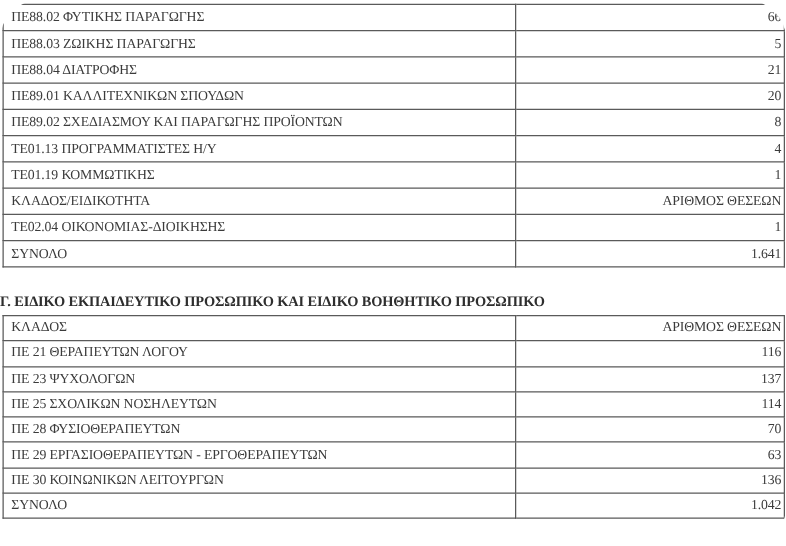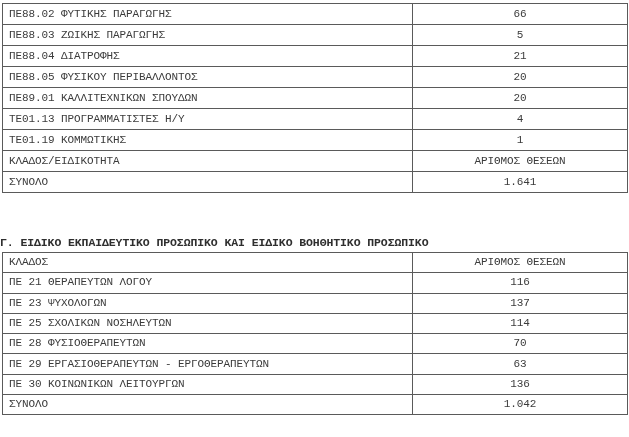--- a/index.html
+++ b/index.html
@@ -5,23 +5,24 @@
   html, body {
     margin: 0;
     padding: 0;
     background: #ffffff;
   }
   .doc-page {
     position: relative;
     width: 629px;
     height: 437px;
     background: #ffffff;
-    font-family: Liberation Mono, monospace;
+    font-family: Liberation Serif, serif;
     color: #3b3b3b;
     overflow: hidden;
+    border-radius: 32px;
   }
   table.positions-table {
     position: absolute;
     left: 2px;
     width: 625px;
     border-collapse: collapse;
     table-layout: fixed;
   }
   #table-a { top: 3px; }
   #table-b { top: 252px; }
@@ -36,21 +37,21 @@
     overflow: hidden;
     background: #ffffff;
   }
   #table-a td { height: 20px; }
   #table-b td { height: 19.3px; }
   td.label-cell {
     text-align: left;
     padding: 0 4px 0 6px;
   }
   td.num-cell {
-    text-align: center;
+    text-align: right;
     padding: 0 2px;
   }
   col.c-label { width: 410px; }
   col.c-num   { width: 215px; }
   .section-heading {
     position: absolute;
     left: 0;
     top: 236px;
     font-size: 11.5px;
     font-weight: bold;
@@ -76,38 +77,42 @@
       </tr>
       <tr>
         <td class="label-cell">ΠΕ88.03 ΖΩΙΚΗΣ ΠΑΡΑΓΩΓΗΣ</td>
         <td class="num-cell">5</td>
       </tr>
       <tr>
         <td class="label-cell">ΠΕ88.04 ΔΙΑΤΡΟΦΗΣ</td>
         <td class="num-cell">21</td>
       </tr>
       <tr>
-        <td class="label-cell">ΠΕ88.05 ΦΥΣΙΚΟΥ ΠΕΡΙΒΑΛΛΟΝΤΟΣ</td>
+        <td class="label-cell">ΠΕ89.01 ΚΑΛΛΙΤΕΧΝΙΚΩΝ ΣΠΟΥΔΩΝ</td>
         <td class="num-cell">20</td>
       </tr>
       <tr>
-        <td class="label-cell">ΠΕ89.01 ΚΑΛΛΙΤΕΧΝΙΚΩΝ ΣΠΟΥΔΩΝ</td>
-        <td class="num-cell">20</td>
+        <td class="label-cell">ΠΕ89.02 ΣΧΕΔΙΑΣΜΟΥ ΚΑΙ ΠΑΡΑΓΩΓΗΣ ΠΡΟΪΟΝΤΩΝ</td>
+        <td class="num-cell">8</td>
       </tr>
       <tr>
         <td class="label-cell">ΤΕ01.13 ΠΡΟΓΡΑΜΜΑΤΙΣΤΕΣ Η/Υ</td>
         <td class="num-cell">4</td>
       </tr>
       <tr>
         <td class="label-cell">ΤΕ01.19 ΚΟΜΜΩΤΙΚΗΣ</td>
         <td class="num-cell">1</td>
       </tr>
       <tr>
         <td class="label-cell">ΚΛΑΔΟΣ/ΕΙΔΙΚΟΤΗΤΑ</td>
         <td class="num-cell">ΑΡΙΘΜΟΣ ΘΕΣΕΩΝ</td>
+      </tr>
+      <tr>
+        <td class="label-cell">ΤΕ02.04 ΟΙΚΟΝΟΜΙΑΣ-ΔΙΟΙΚΗΣΗΣ</td>
+        <td class="num-cell">1</td>
       </tr>
       <tr>
         <td class="label-cell">ΣΥΝΟΛΟ</td>
         <td class="num-cell">1.641</td>
       </tr>
     </tbody>
   </table>
 
   <div class="section-heading">Γ. ΕΙΔΙΚΟ ΕΚΠΑΙΔΕΥΤΙΚΟ ΠΡΟΣΩΠΙΚΟ ΚΑΙ ΕΙΔΙΚΟ ΒΟΗΘΗΤΙΚΟ ΠΡΟΣΩΠΙΚΟ</div>
 

